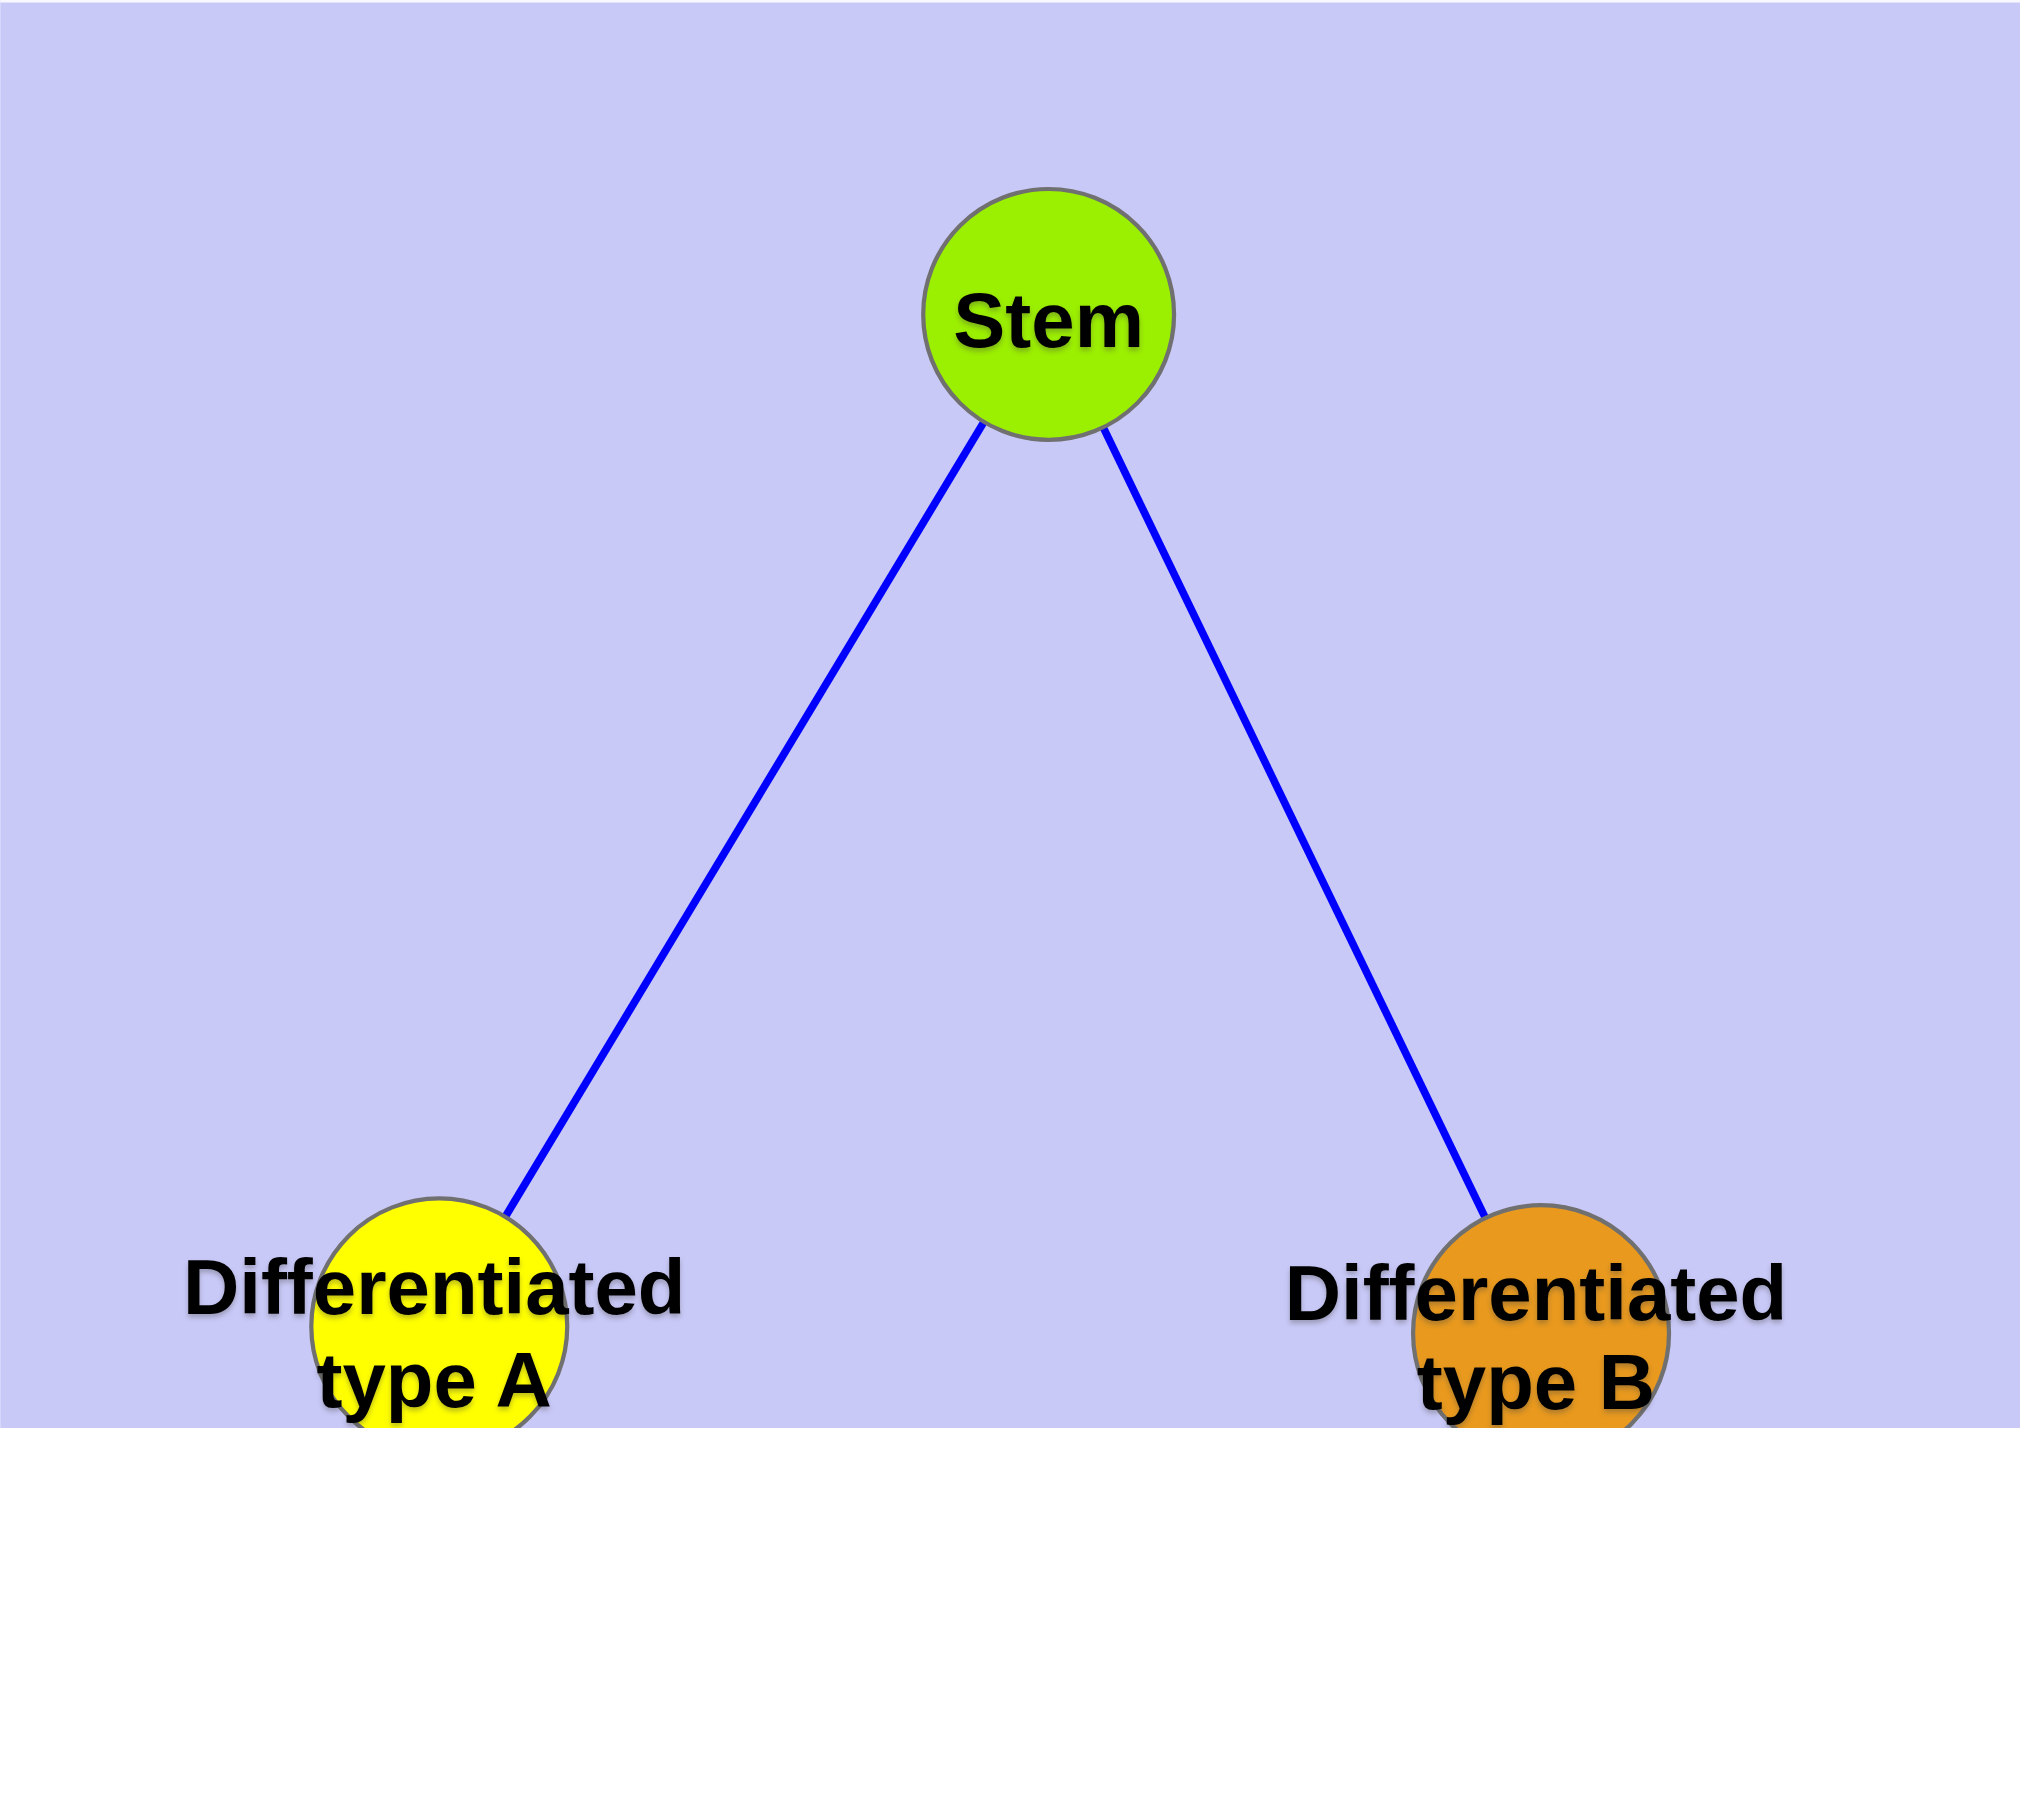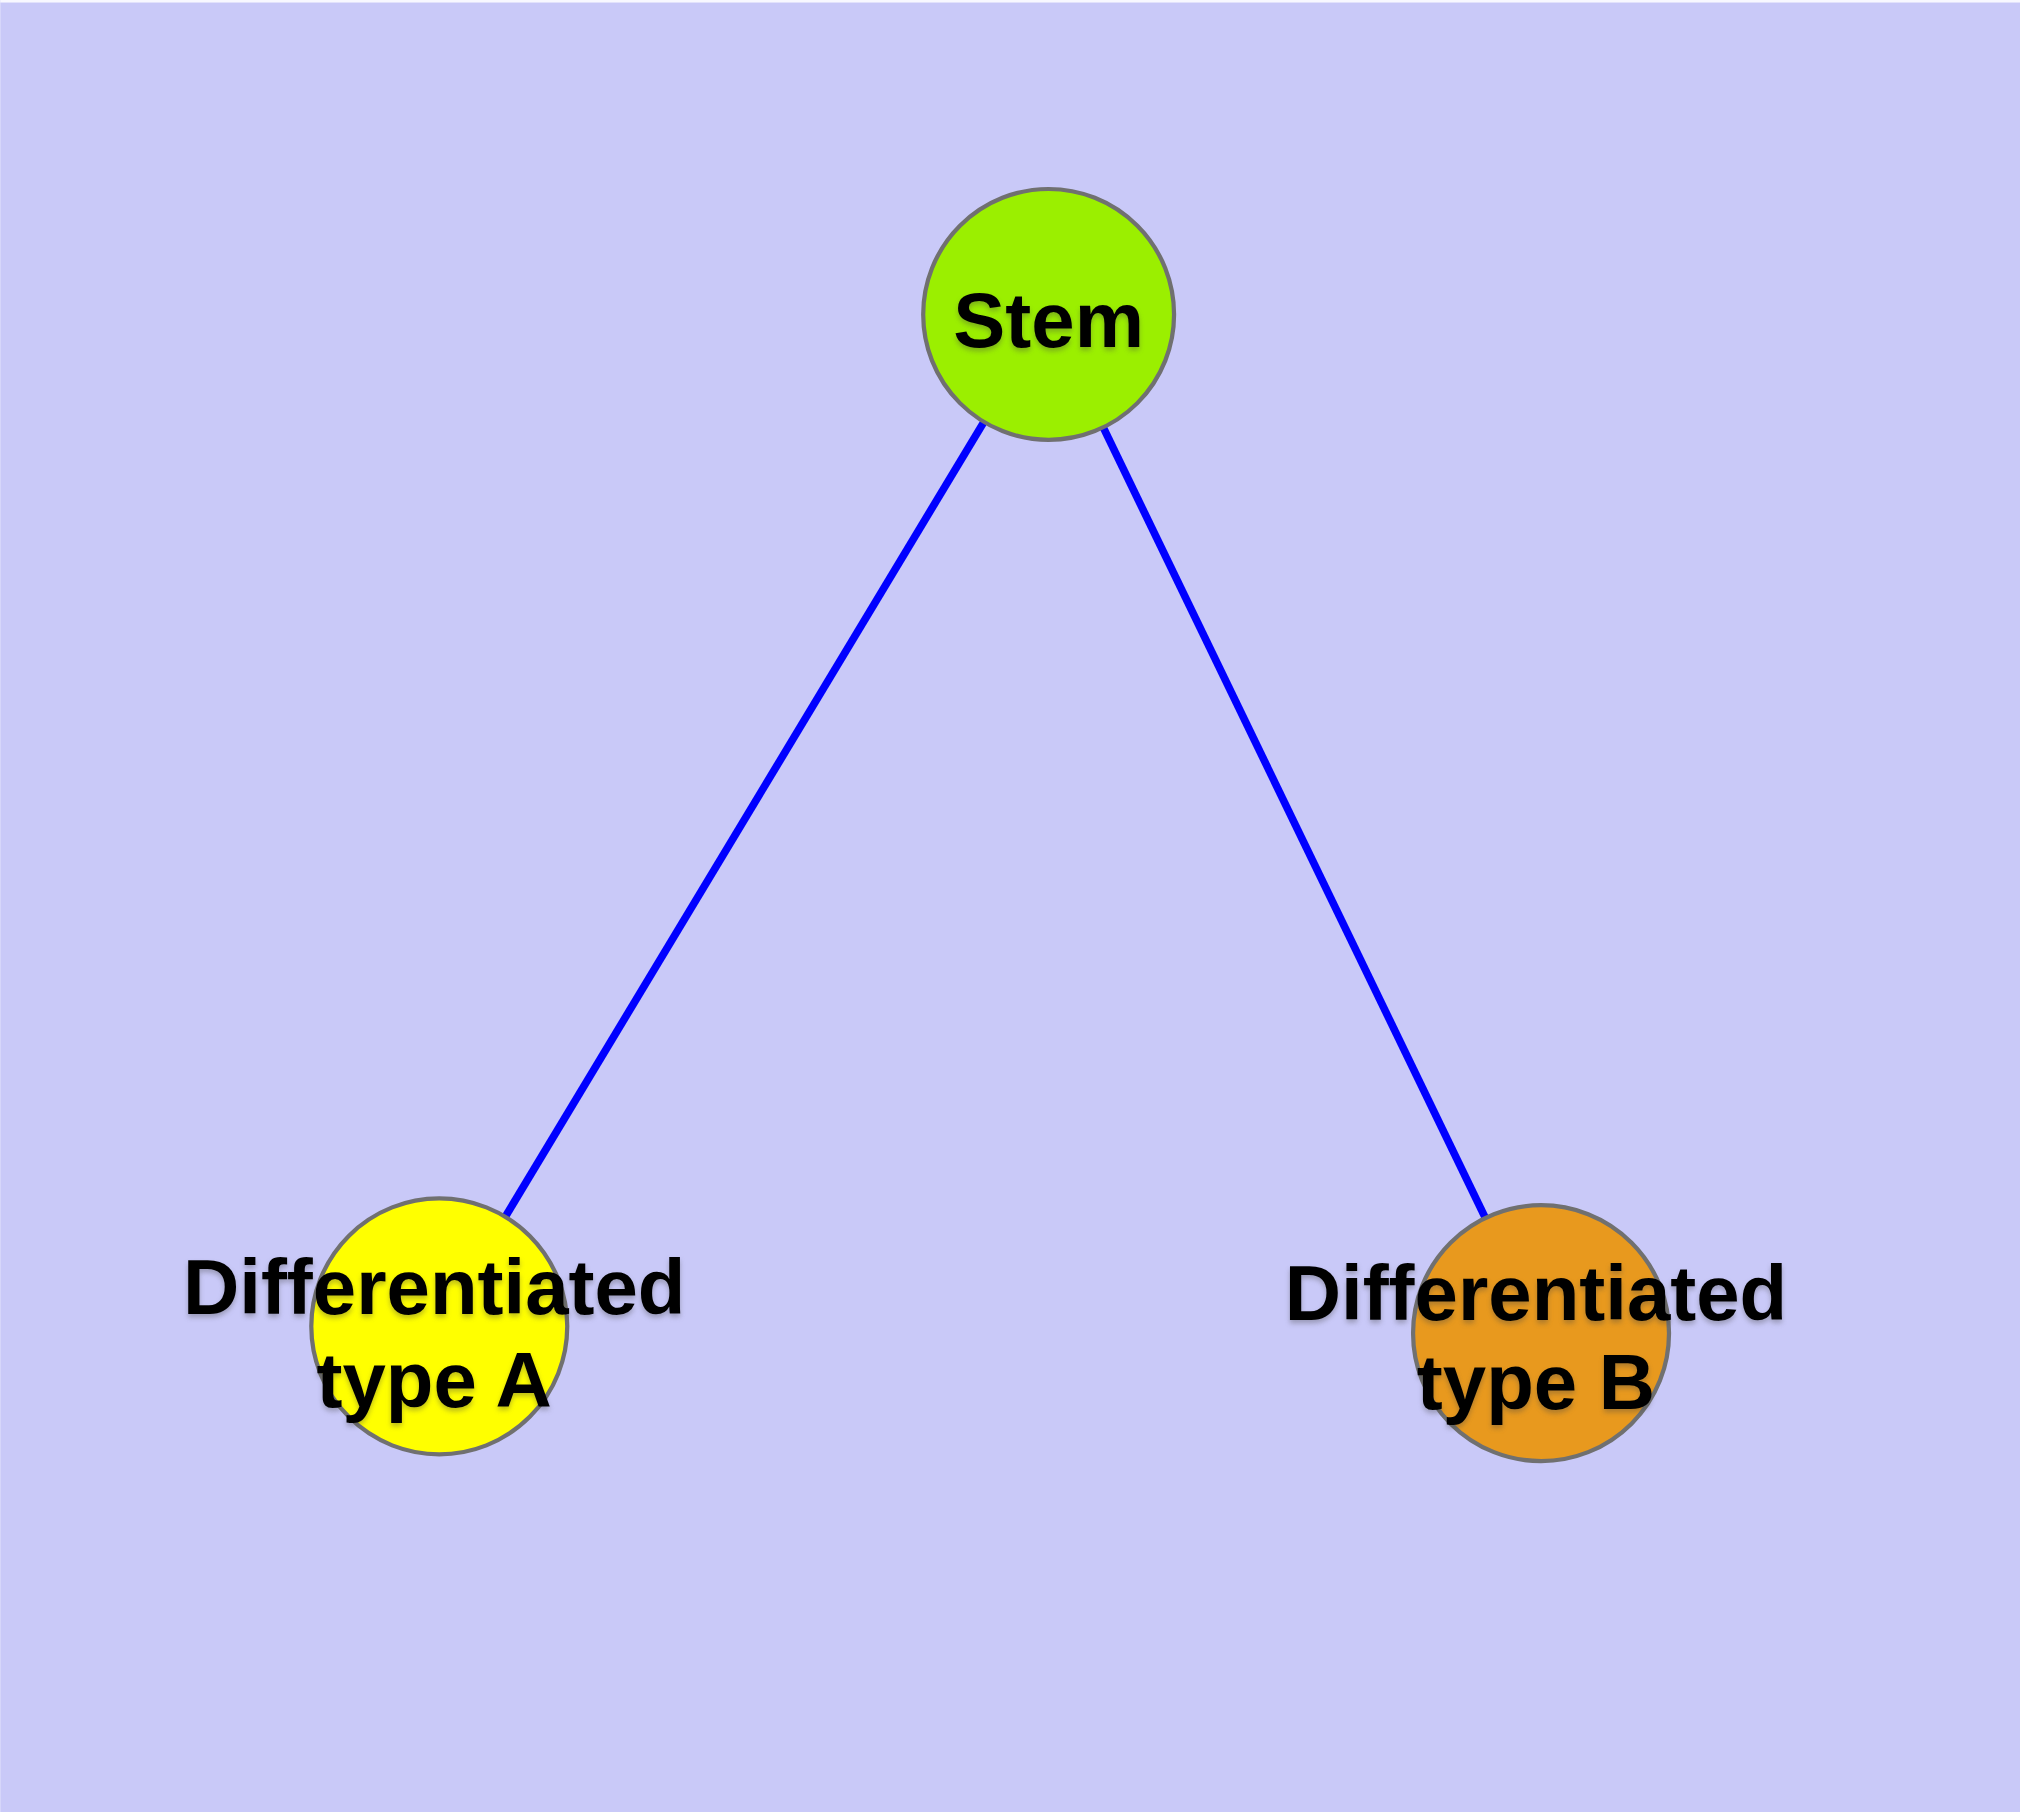--- a/index.html
+++ b/index.html
@@ -2,21 +2,21 @@
 <html style="font-size:13.6px"><head>
 <meta charset="utf-8">
 <style>
   html, body {
     margin: 0;
     padding: 0;
     background: #ffffff;
   }
   .stage {
     width: 2021px;
-    height: 1812px;
+    height: 1428px;
     position: relative;
   }
   svg { display: block; }
   .edge {
     stroke-width: 9;
     stroke-linecap: butt;
   }
   .node {
     stroke-width: 5;
   }

